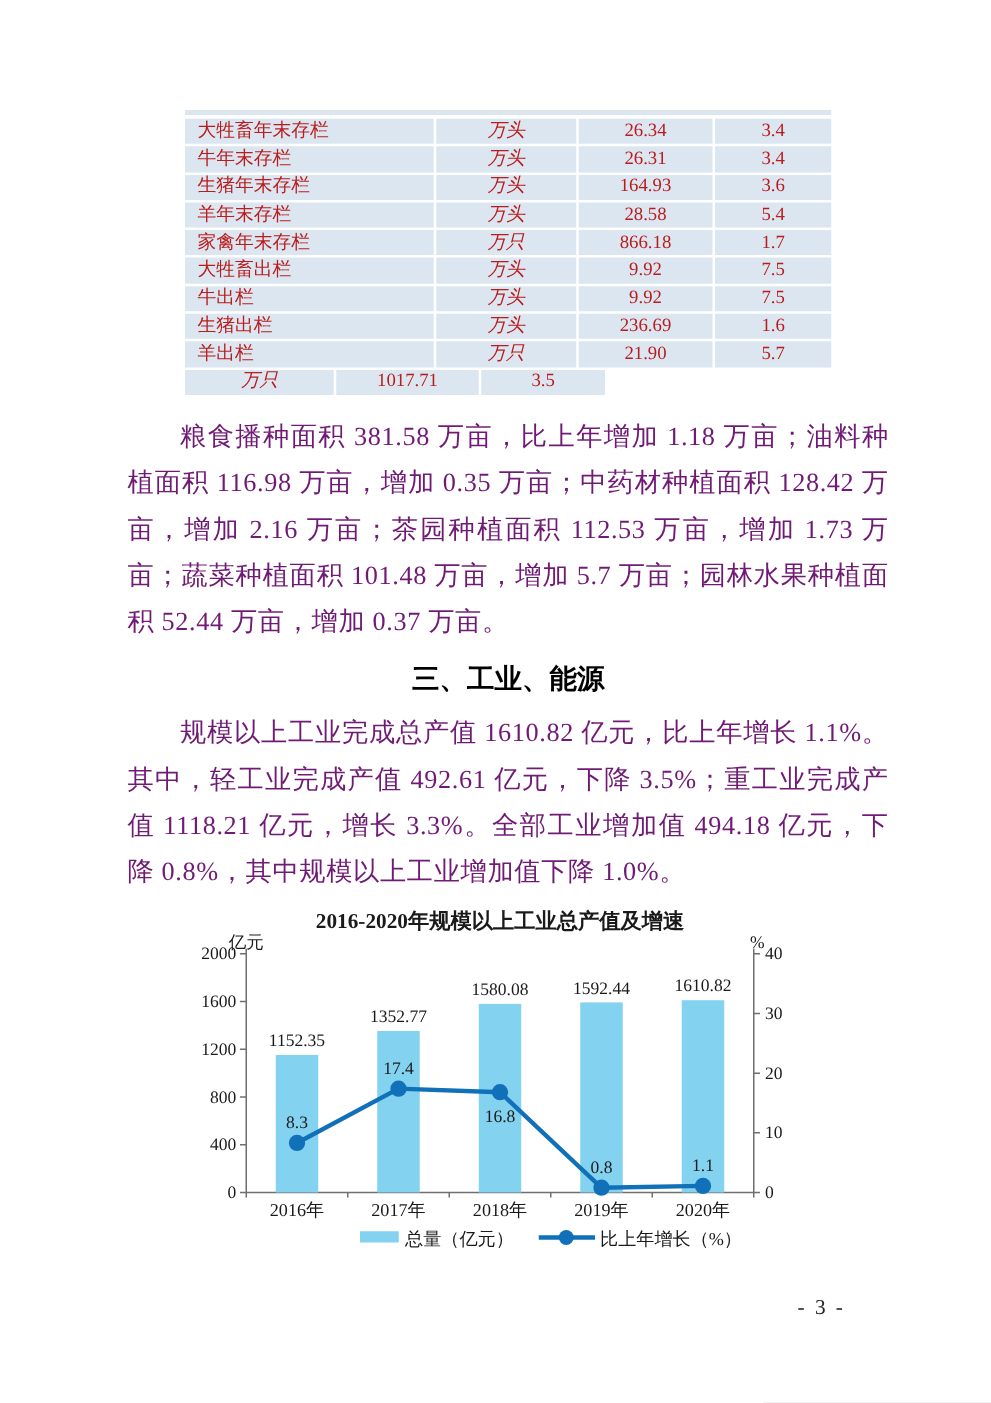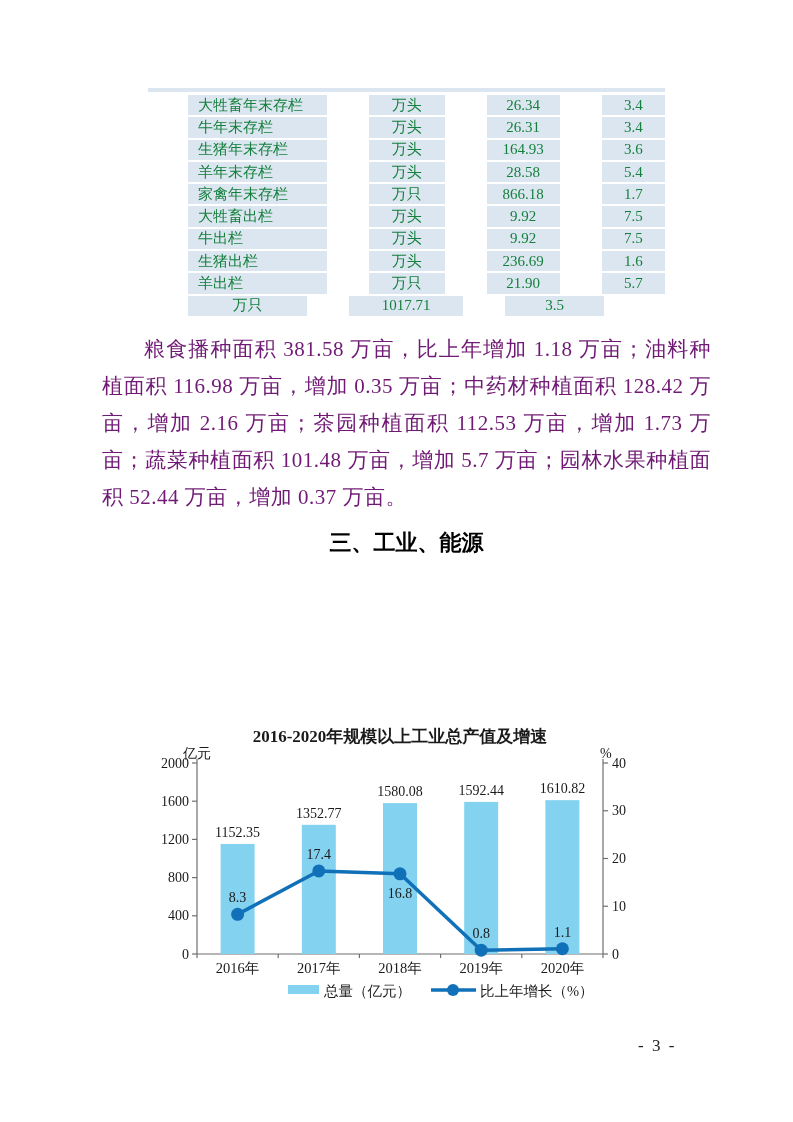--- a/index.html
+++ b/index.html
@@ -12,24 +12,24 @@
     overflow:hidden;
     font-family:"Liberation Serif","DejaVu Serif",serif;
     color:#1a1a1a;
   }
   
   .ltable { position:absolute; left:148px; top:88px; width:517px; }
   .ltable .sliver { height:4px; margin-bottom:3px; }
   .ltable .t-row { display:flex; gap:2px; height:20.3px; margin-bottom:2px; }
   .ltable .t-cell {
     display:flex; align-items:center; justify-content:center;
-    font-size:15px; color:#15803d; line-height:1;margin-left:40px;
+    font-size:15px; color:#b91c1c; line-height:1;
   }
   .ltable .c-name { width:211px; justify-content:flex-start; padding-left:10px; }
-  .ltable .c-unit { width:119px; }
+  .ltable .c-unit { width:119px;font-style:italic; }
   .ltable .c-val  { width:114px; }
   .ltable .c-gr   { width:99px;  }
   
   .body-para {
     position:absolute; left:102px; width:609px;
     font-size:21px; line-height:37px;
     text-align:justify; text-indent:2em;
     color:#701a75; letter-spacing:0.5px;
   }
   .para-agri { top:331px; }
@@ -116,20 +116,21 @@
           <div class="t-cell c-val" style="background: rgb(220, 230, 241);">1017.71</div>
           <div class="t-cell c-gr" style="background: rgb(220, 230, 241);">3.5</div>
         </div>
       </div>
   </div>
 
   <p class="body-para para-agri">粮食播种面积 381.58 万亩，比上年增加 1.18 万亩；油料种植面积 116.98 万亩，增加 0.35 万亩；中药材种植面积 128.42 万亩，增加 2.16 万亩；茶园种植面积 112.53 万亩，增加 1.73 万亩；蔬菜种植面积 101.48 万亩，增加 5.7 万亩；园林水果种植面积 52.44 万亩，增加 0.37 万亩。</p>
 
   <h2 class="sec-heading">三、工业、能源</h2>
 
+  <p class="body-para para-ind">规模以上工业完成总产值 1610.82 亿元，比上年增长 1.1%。其中，轻工业完成产值 492.61 亿元，下降 3.5%；重工业完成产值 1118.21 亿元，增长 3.3%。全部工业增加值 494.18 亿元，下降 0.8%，其中规模以上工业增加值下降 1.0%。</p>
 
   <div class="chart-wrap" id="chart-mount"><svg width="510" height="295" viewBox="0 0 510 295">
         <text x="252" y="28" fill="#1a1a1a" font-size="17" text-anchor="middle" font-weight="bold">2016-2020年规模以上工业总产值及增速</text>
         <text x="35" y="44" fill="#1a1a1a" font-size="14">亿元</text>
         <text x="452" y="44" fill="#1a1a1a" font-size="14">%</text>
         <line x1="49" y1="45" x2="49" y2="240" stroke="#6f6f6f" stroke-width="1.2"></line>
         <line x1="455" y1="45" x2="455" y2="240" stroke="#6f6f6f" stroke-width="1.2"></line>
         <line x1="49" y1="240" x2="455" y2="240" stroke="#6f6f6f" stroke-width="1.2"></line>
         <line x1="44" y1="240" x2="49" y2="240" stroke="#6f6f6f" stroke-width="1.2"></line>
         <text x="41" y="244.5" fill="#1a1a1a" font-size="14" text-anchor="end">0</text>

